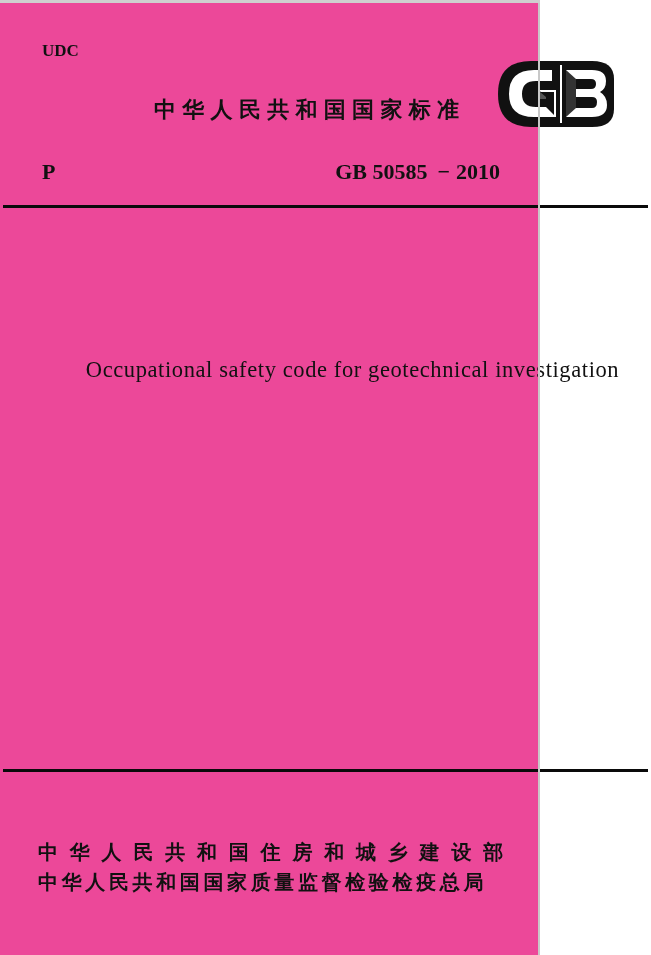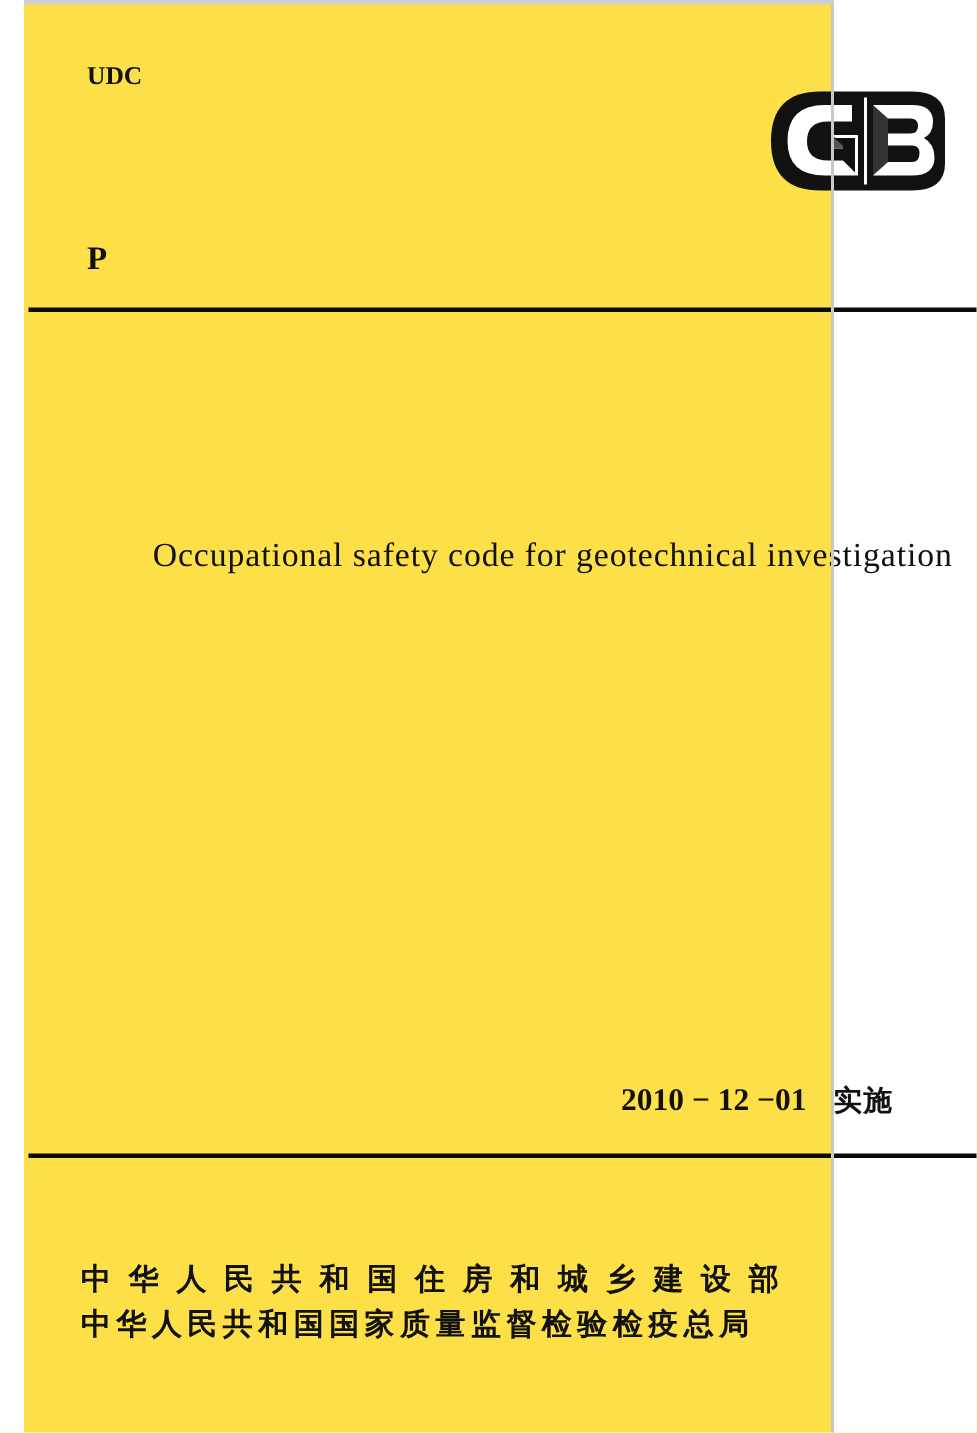--- a/index.html
+++ b/index.html
@@ -9,23 +9,23 @@
     }
     body {
       width: 651px;
       height: 955px;
       position: relative;
       overflow: hidden;
       color: #111111;
     }
     .page {
       position: absolute;
-      left: 16px; top: 0;
+      left: 0; top: 0;
       width: 540px; height: 955px;
-      background: #fde047;
+      background: #ec4899;
       border-top: 3px solid #cfcfcf;
       box-sizing: border-box;
     }
     .right-edge {
       position: absolute;
       right: 0; top: 0;
       width: 2px; height: 955px;
       background: #c8c8c8;
     }
     .abs { position: absolute; white-space: nowrap; }
@@ -124,20 +124,21 @@
       letter-spacing: 1.5px;
     }
   </style>
 </head>
 <body>
 
 <div class="page">
 
   <div class="abs udc">UDC</div>
 
+  <div class="abs std-series">中华人民共和国国家标准</div>
 
   <div class="abs gb-logo">
     <svg width="120" height="70" viewBox="0 0 120 70" xmlns="http://www.w3.org/2000/svg">
 
       <path d="M35 2 H96 Q118 2 118 20 V50 Q118 68 96 68 H35 Q2 68 2 35 Q2 2 35 2 Z" fill="#111"></path>
 
       <path d="M38 11 H56 V22 H40 Q26 22 26 35 Q26 48 40 48 H50 V40 H42 V31 H60 V58 H38 Q13 58 13 35 Q13 11 38 11 Z" fill="#ffffff"></path>
 
       <path d="M42 31 L50 36 L50 40 L42 40 Z" fill="#555"></path>
       <path d="M44 33 H58 V56 L50 48 V38 Z" fill="#111"></path>
@@ -147,29 +148,29 @@
       <path d="M70 11 H96 Q110 11 110 22 Q110 30 104 33 Q111 37 111 46 Q111 58 96 58 H70 Z" fill="#ffffff"></path>
 
       <path d="M80 20 H95 Q100 20 100 25 Q100 30 95 30 H80 Z" fill="#111"></path>
       <path d="M80 38 H96 Q101 38 101 43 Q101 49 96 49 H80 Z" fill="#111"></path>
       <path d="M70 11 L80 20 V49 L70 58 Z" fill="#333"></path>
     </svg>
   </div>
 
   <div class="abs p-class">P</div>
 
+  <div class="abs std-number">
+    <span>GB 50585</span><span class="dash">−</span><span>2010</span>
+  </div>
 
   <div class="rule top"></div>
 
   <div class="abs title-en">Occupational safety code for geotechnical investigation</div>
 
 
-  <div class="abs date impl">
-    <span>2010 − 12 −01</span><span class="cn">实施</span>
-  </div>
 
   <div class="rule bottom"></div>
 
   <div class="abs issuer line1" style="letter-spacing: 11.8px;">中华人民共和国住房和城乡建设部</div>
   <div class="abs issuer line2">中华人民共和国国家质量监督检验检疫总局</div>
 
   <div class="right-edge"></div>
 </div>
 
 </body></html>

